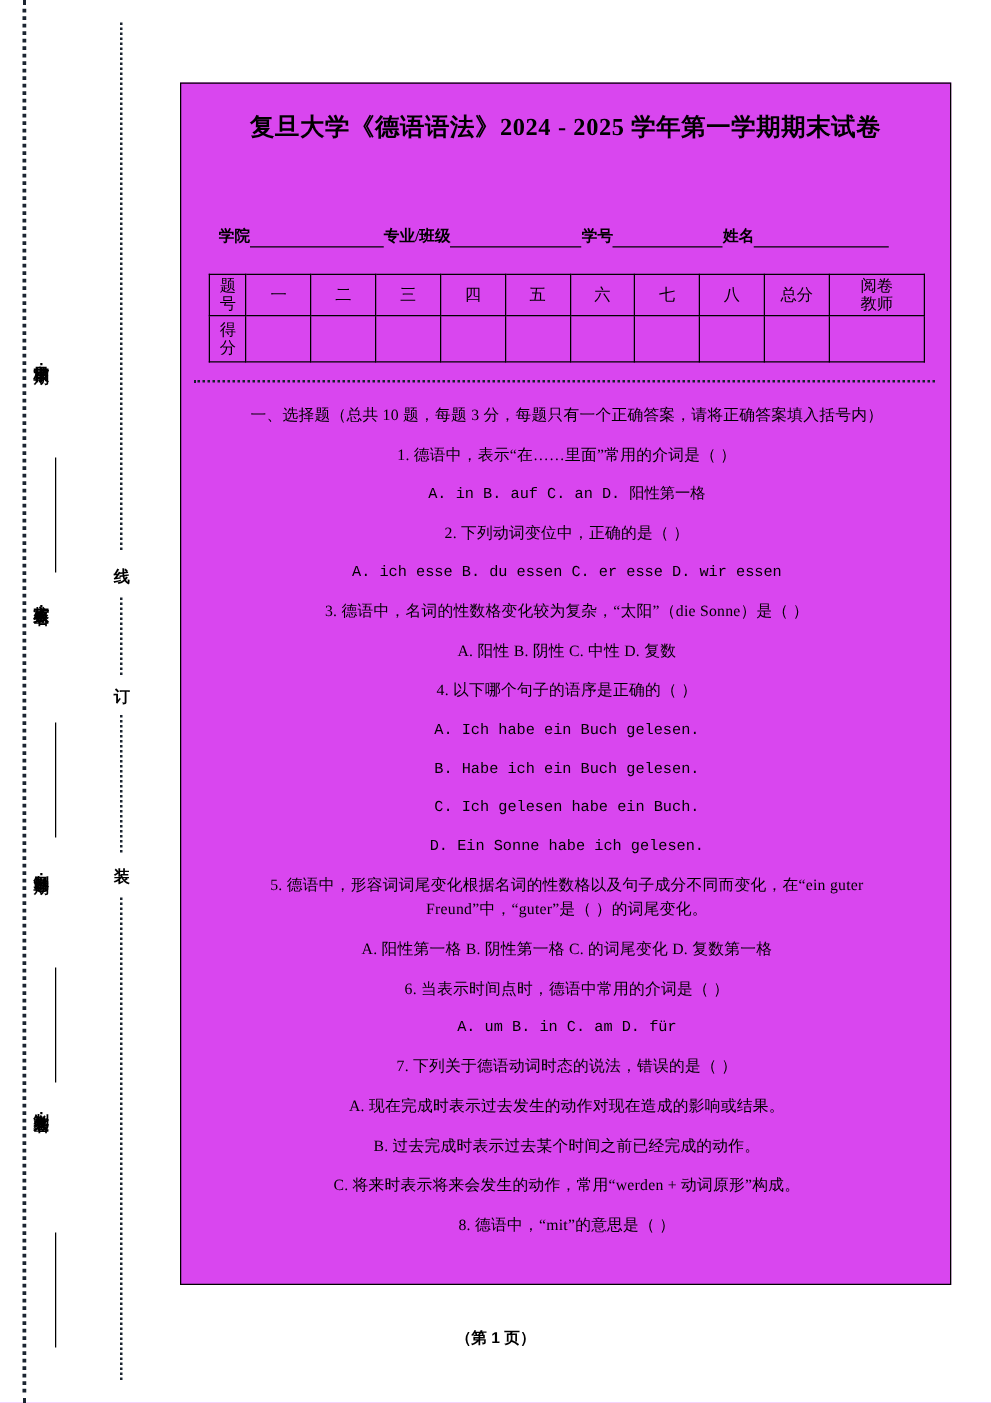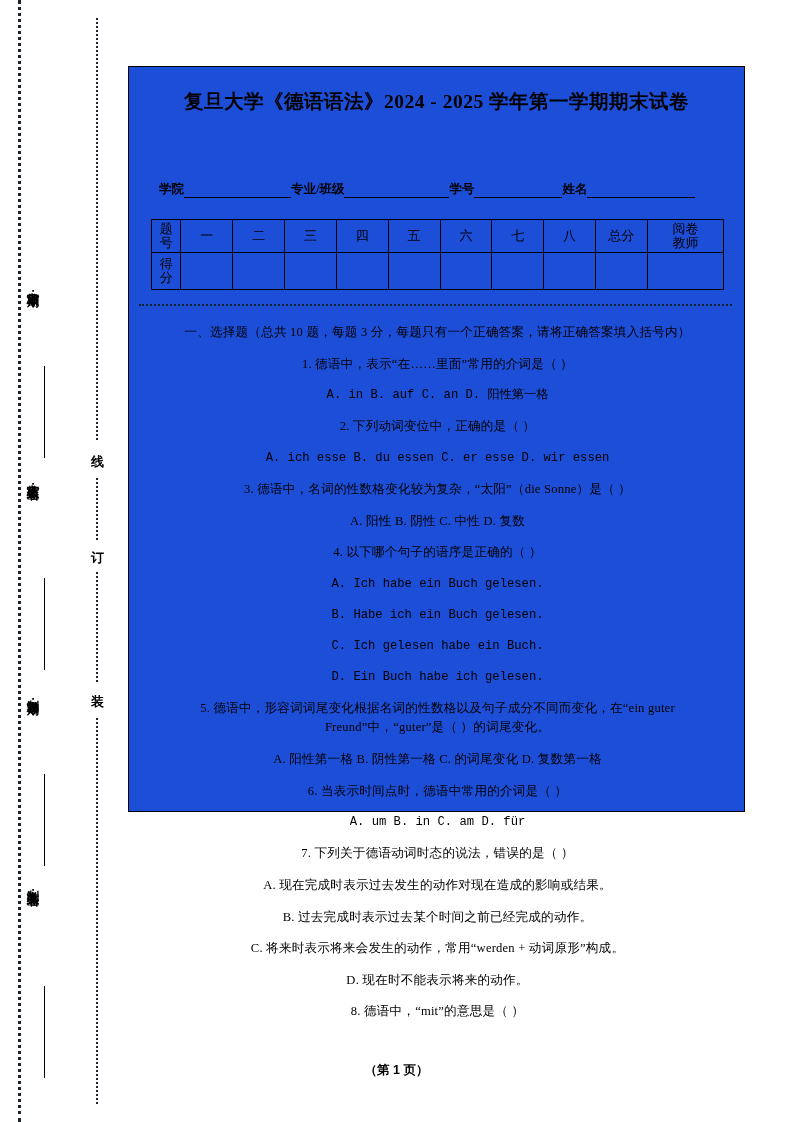--- a/index.html
+++ b/index.html
@@ -69,27 +69,27 @@
     left: 18px;
     top: 0px;
     height: 1122px;
     width: 0;
     border-left: 3px dotted #1b2430;
   }
 
   
   .sheet {
     position: absolute;
-    left: 128px;
+    left: 144px;
     top: 66px;
     width: 617px;
-    height: 746px;
+    height: 962px;
     border: 1.2px solid #000;
     box-sizing: border-box;
-    background: #1d4ed8;
+    background: #d946ef;
   }
 
   .doc-title {
     text-align: center;
     font-size: 19.5px;
     font-weight: bold;
     font-family: "Liberation Serif", "DejaVu Serif", serif;
     margin-top: 21px;
     letter-spacing: 0.5px;
     white-space: nowrap;
@@ -286,32 +286,31 @@
     <div class="blk">2. 下列动词变位中，正确的是（  ）</div>
     <div class="blk mono">A. ich esse  B. du essen  C. er esse  D. wir essen</div>
 
     <div class="blk">3. 德语中，名词的性数格变化较为复杂，“太阳”（die Sonne）是（  ）</div>
     <div class="blk">A. 阳性  B. 阴性  C. 中性  D. 复数</div>
 
     <div class="blk">4. 以下哪个句子的语序是正确的（  ）</div>
     <div class="blk mono">A. Ich habe ein Buch gelesen.</div>
     <div class="blk mono">B. Habe ich ein Buch gelesen.</div>
     <div class="blk mono">C. Ich gelesen habe ein Buch.</div>
-    <div class="blk mono">D. Ein Buch habe ich gelesen.</div>
+    <div class="blk mono">D. Ein Sonne habe ich gelesen.</div>
 
     <div class="blk">5. 德语中，形容词词尾变化根据名词的性数格以及句子成分不同而变化，在“ein guter Freund”中，“guter”是（  ）的词尾变化。</div>
     <div class="blk">A. 阳性第一格  B. 阴性第一格  C. 的词尾变化  D. 复数第一格</div>
 
     <div class="blk">6. 当表示时间点时，德语中常用的介词是（  ）</div>
     <div class="blk mono">A. um  B. in  C. am  D. für</div>
 
     <div class="blk">7. 下列关于德语动词时态的说法，错误的是（  ）</div>
     <div class="blk">A. 现在完成时表示过去发生的动作对现在造成的影响或结果。</div>
     <div class="blk">B. 过去完成时表示过去某个时间之前已经完成的动作。</div>
     <div class="blk">C. 将来时表示将来会发生的动作，常用“werden + 动词原形”构成。</div>
-    <div class="blk">D. 现在时不能表示将来的动作。</div>
 
     <div class="blk tight">8. 德语中，“mit”的意思是（  ）</div>
 
   </div>
 </div>
 
 <div class="page-footer">（第 1 页）</div>
 
 </body></html>

